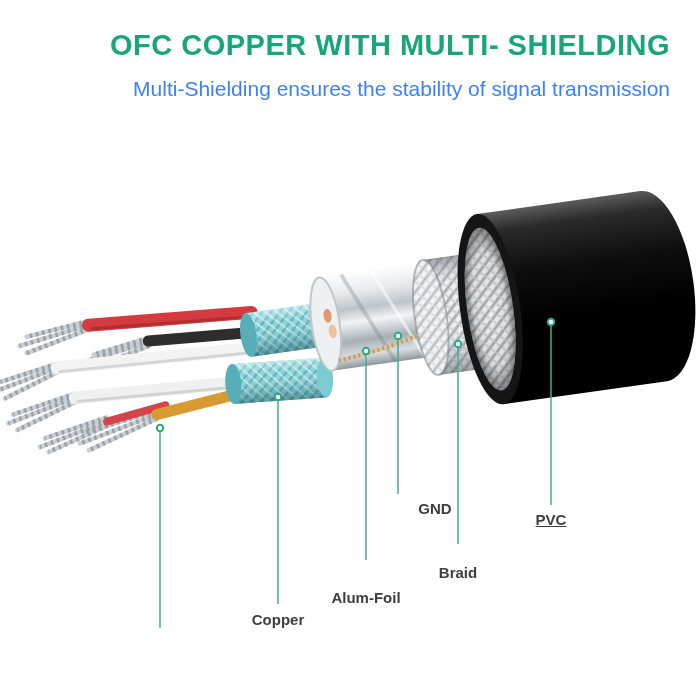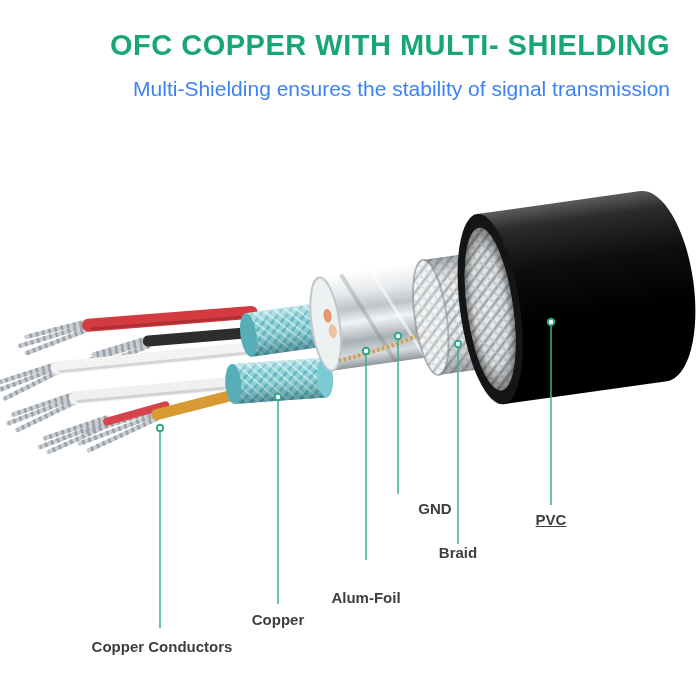--- a/index.html
+++ b/index.html
@@ -183,19 +183,18 @@
     <g fill="#ffffff" stroke="#2FA886" stroke-width="2">
       <circle cx="160" cy="428" r="3.2"></circle>
       <circle cx="278" cy="397" r="3.2"></circle>
       <circle cx="366" cy="351" r="3.2"></circle>
       <circle cx="398" cy="336" r="3.2"></circle>
       <circle cx="458" cy="344" r="3.2"></circle>
       <circle cx="551" cy="322" r="3.2"></circle>
     </g>
   </svg>
 
-  <div class="callout" style="left:162px; top:638px;">Copper Conductors</div>
   <div class="callout" style="left:278px; top:611px;">Copper</div>
   <div class="callout" style="left:366px; top:589px;">Alum-Foil</div>
   <div class="callout" style="left:399px; top:500px;margin-left:36px;">GND</div>
-  <div class="callout" style="left:458px; top:544px;">Braid</div>
+  <div class="callout" style="left:458px; top:564px;">Braid</div>
   <div class="callout" style="left:551px; top:511px;text-decoration:underline;">PVC</div>
 </div>
 
 </body></html>

